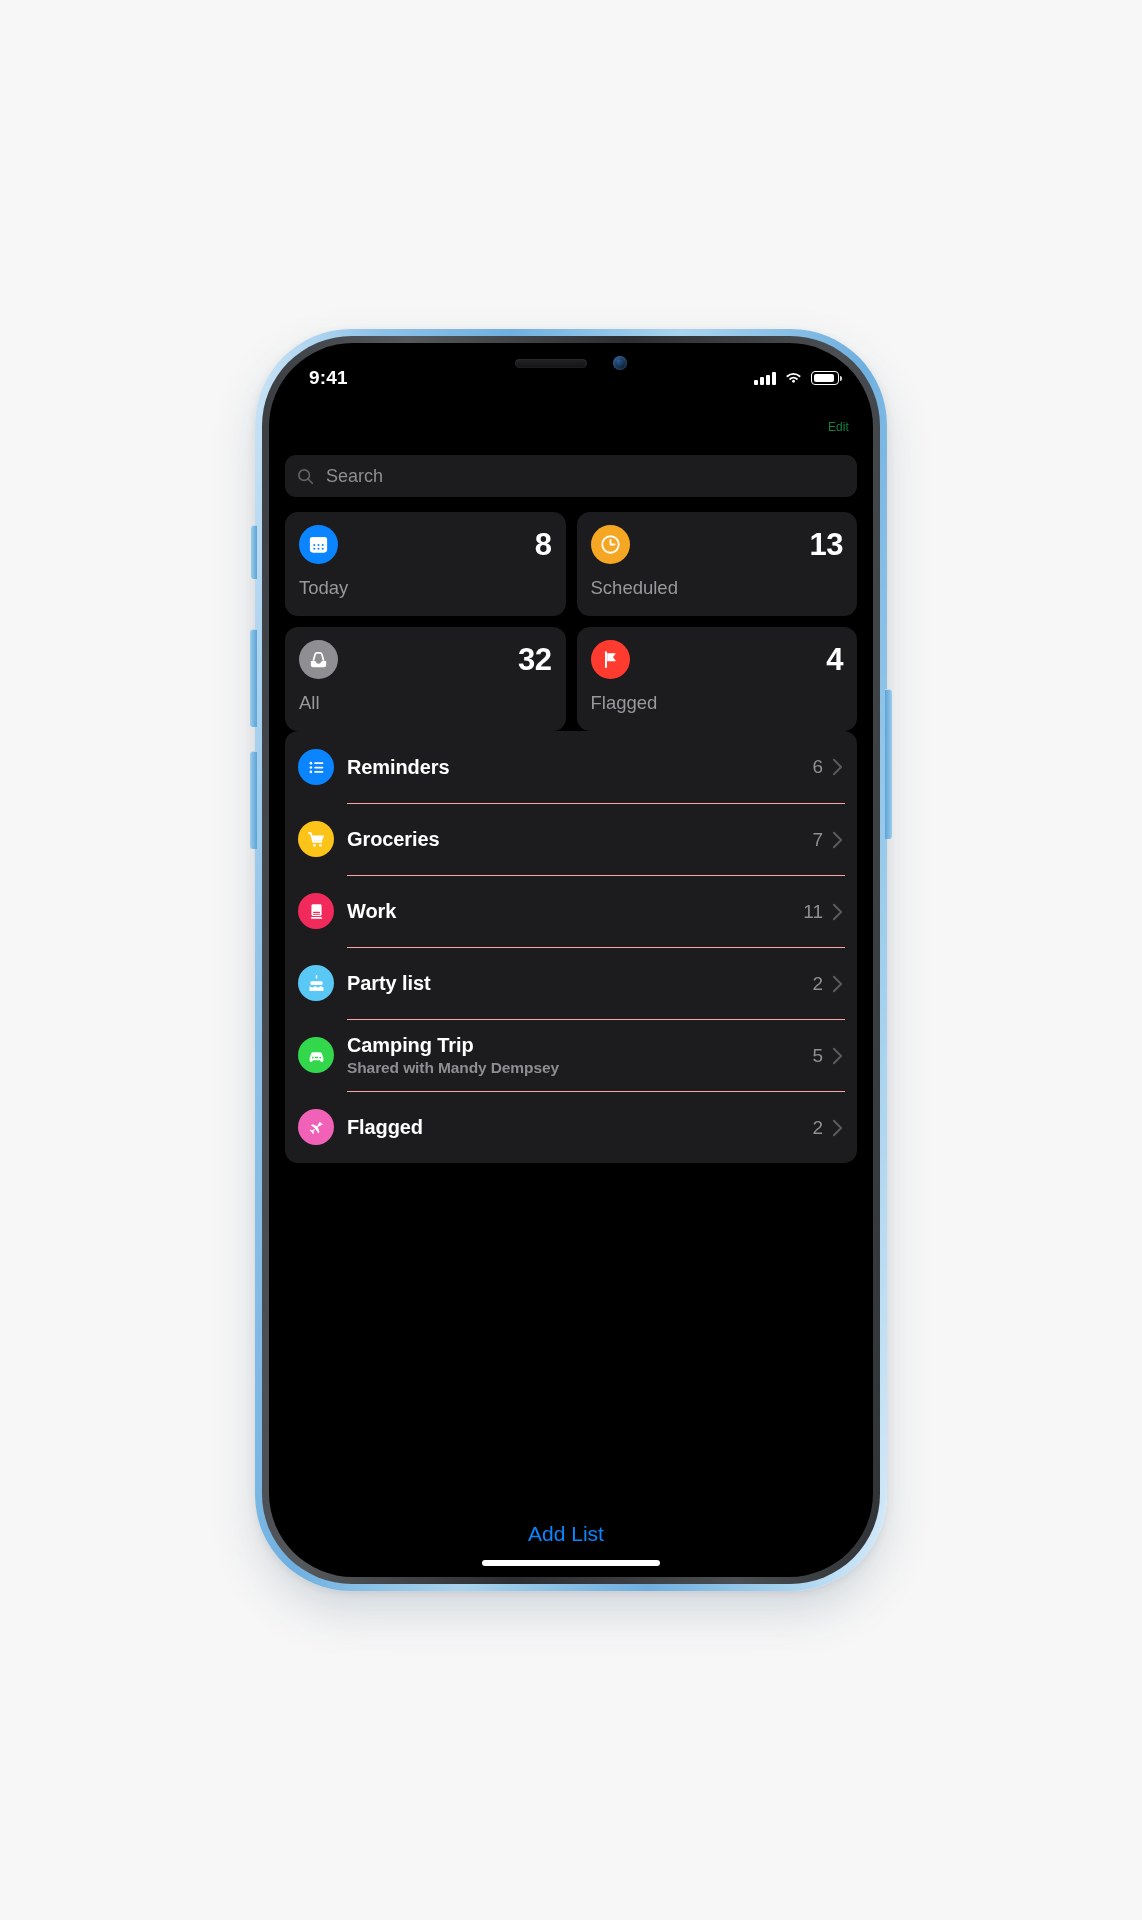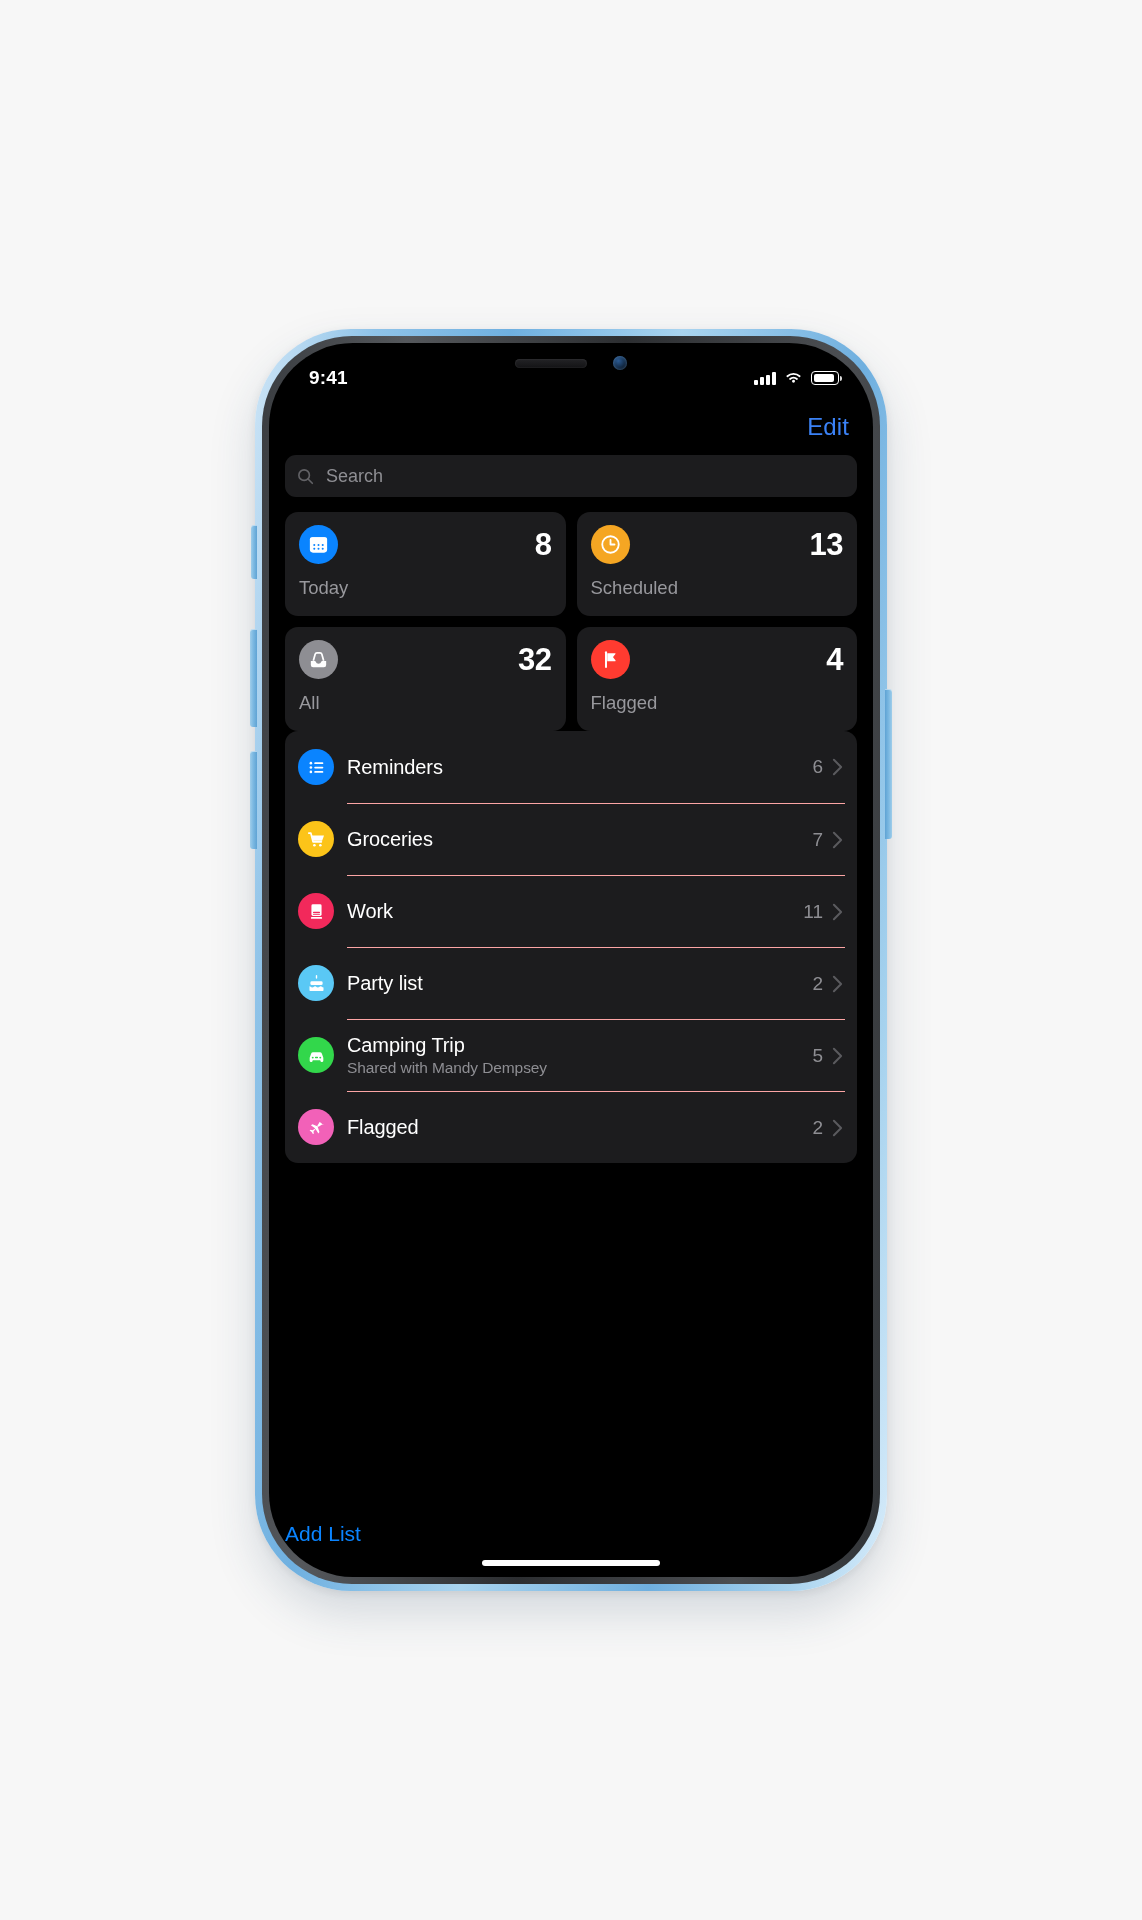--- a/index.html
+++ b/index.html
@@ -110,21 +110,21 @@
     display:flex; flex-direction:column;
     color:#fff;
   }
 
   .nav-row {
     margin-top:62px; height:44px;
     display:flex; align-items:center; justify-content:flex-end;
     padding-right:8px;
   }
   .edit-btn {
-    color:#3b82f6; font-size:24px; letter-spacing:.1px; cursor:pointer;
+    color:#15803d; font-size:12px; letter-spacing:.1px; cursor:pointer;
   }
 
   
   .search-bar {
     margin-top:6px;
     height:42px;
     background:#1c1c1e;
     border-radius:11px;
     display:flex; align-items:center; gap:12px;
     padding:0 12px;
@@ -189,32 +189,32 @@
   }
   .list-icon svg { width:21px; height:21px; display:block; }
   .list-main {
     flex:1 1 auto;
     display:flex; align-items:center; justify-content:space-between;
     min-height:72px;
     border-top:1px solid #fca5a5;
     padding-right:2px;
   }
   .list-row:first-child .list-main { border-top:none; }
-  .list-texts { display:flex; flex-direction:column; gap:2px; }
+  .list-texts { display:flex; flex-direction:column; gap:2px;font-weight:bold; }
   .list-name { font-size:20px; color:#fff; letter-spacing:-.1px; }
   .list-sub  { font-size:15.5px; color:#8e8e93; letter-spacing:-.1px; }
   .list-right { display:flex; align-items:center; gap:9px; }
   .list-count { font-size:19px; color:#8e8e93; }
   .chev { width:11px; height:18px; opacity:.55; }
 
   
   .spacer { flex:1 1 auto; }
   .bottom-bar {
     height:86px;
-    display:flex; align-items:center; justify-content:flex-start;
+    display:flex; align-items:center; justify-content:center;
     padding-right:10px;
   }
   .add-list { color:#0a84ff; font-size:21px; cursor:pointer; }
 
   .home-indicator {
     position:absolute; bottom:11px; left:50%; transform:translateX(-50%);
     width:178px; height:6px; border-radius:3px; background:#fff;
   }
 </style>
 </head>

